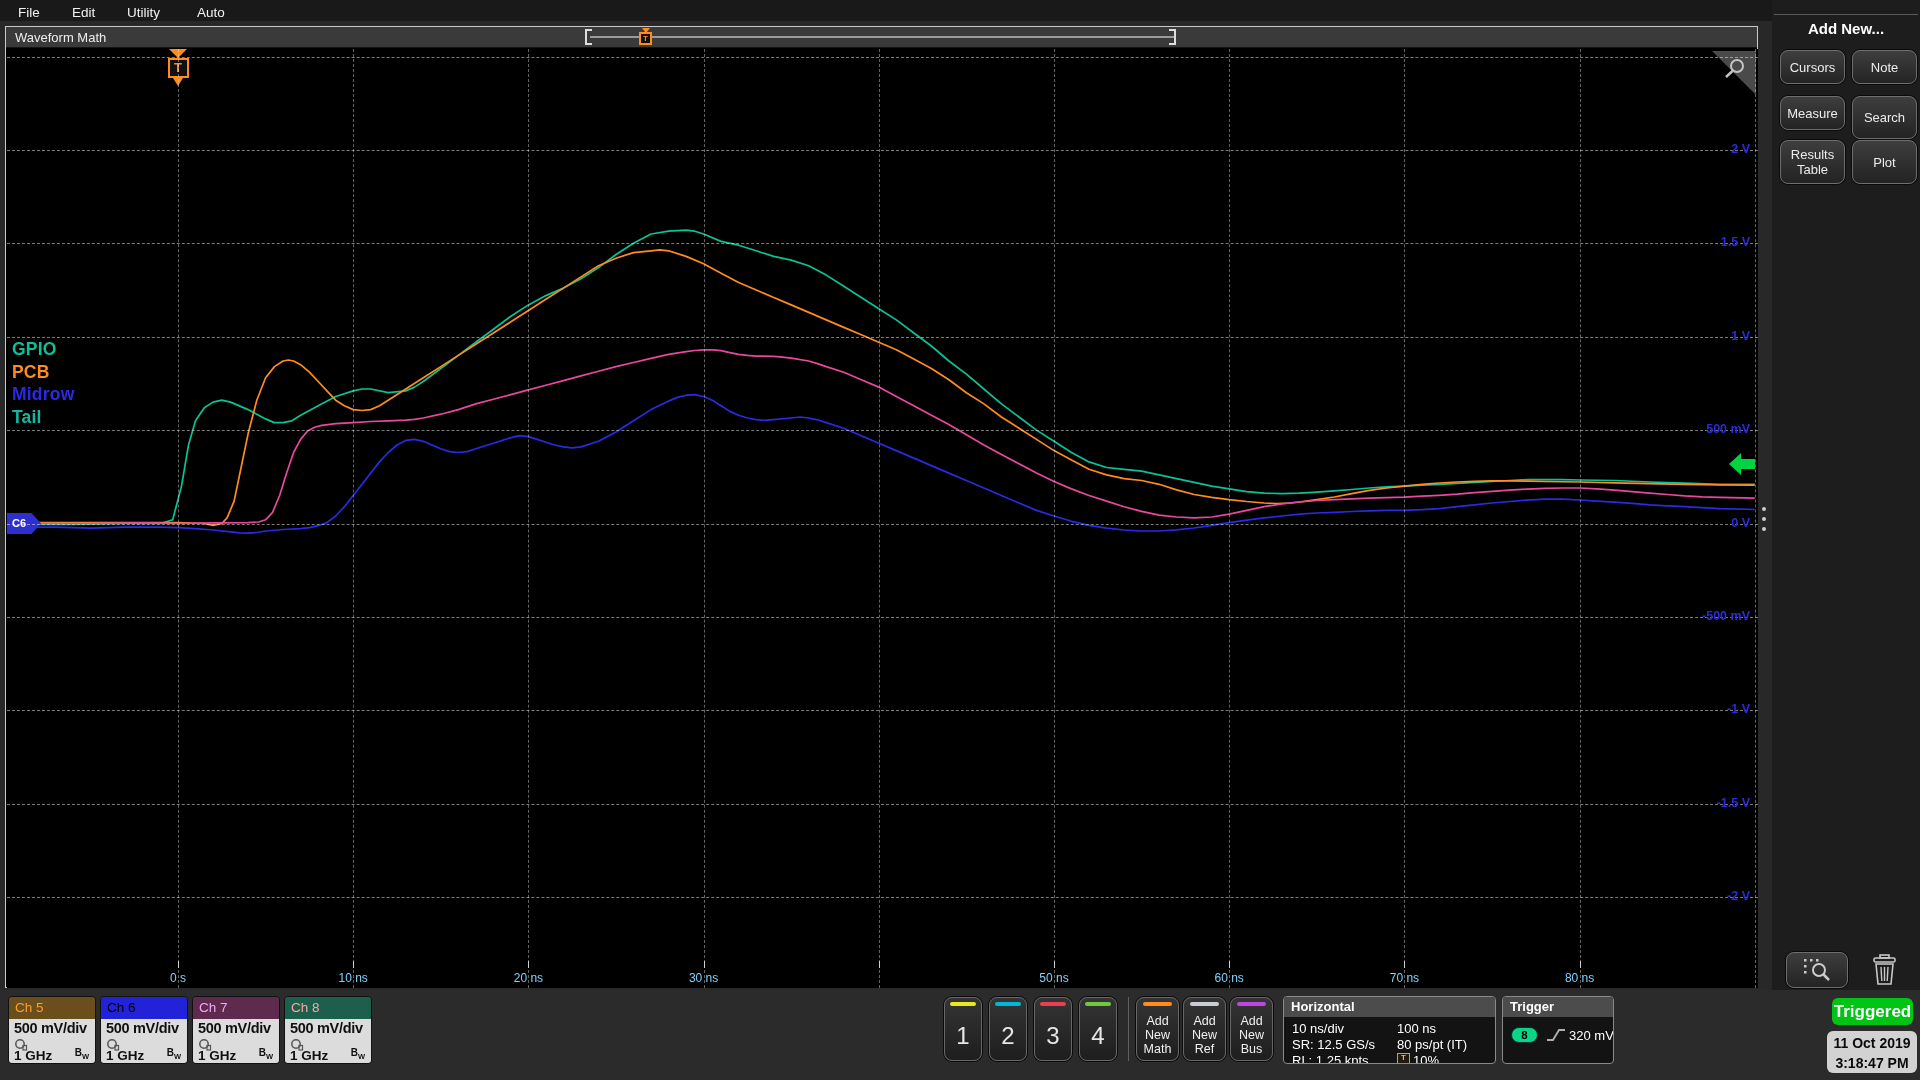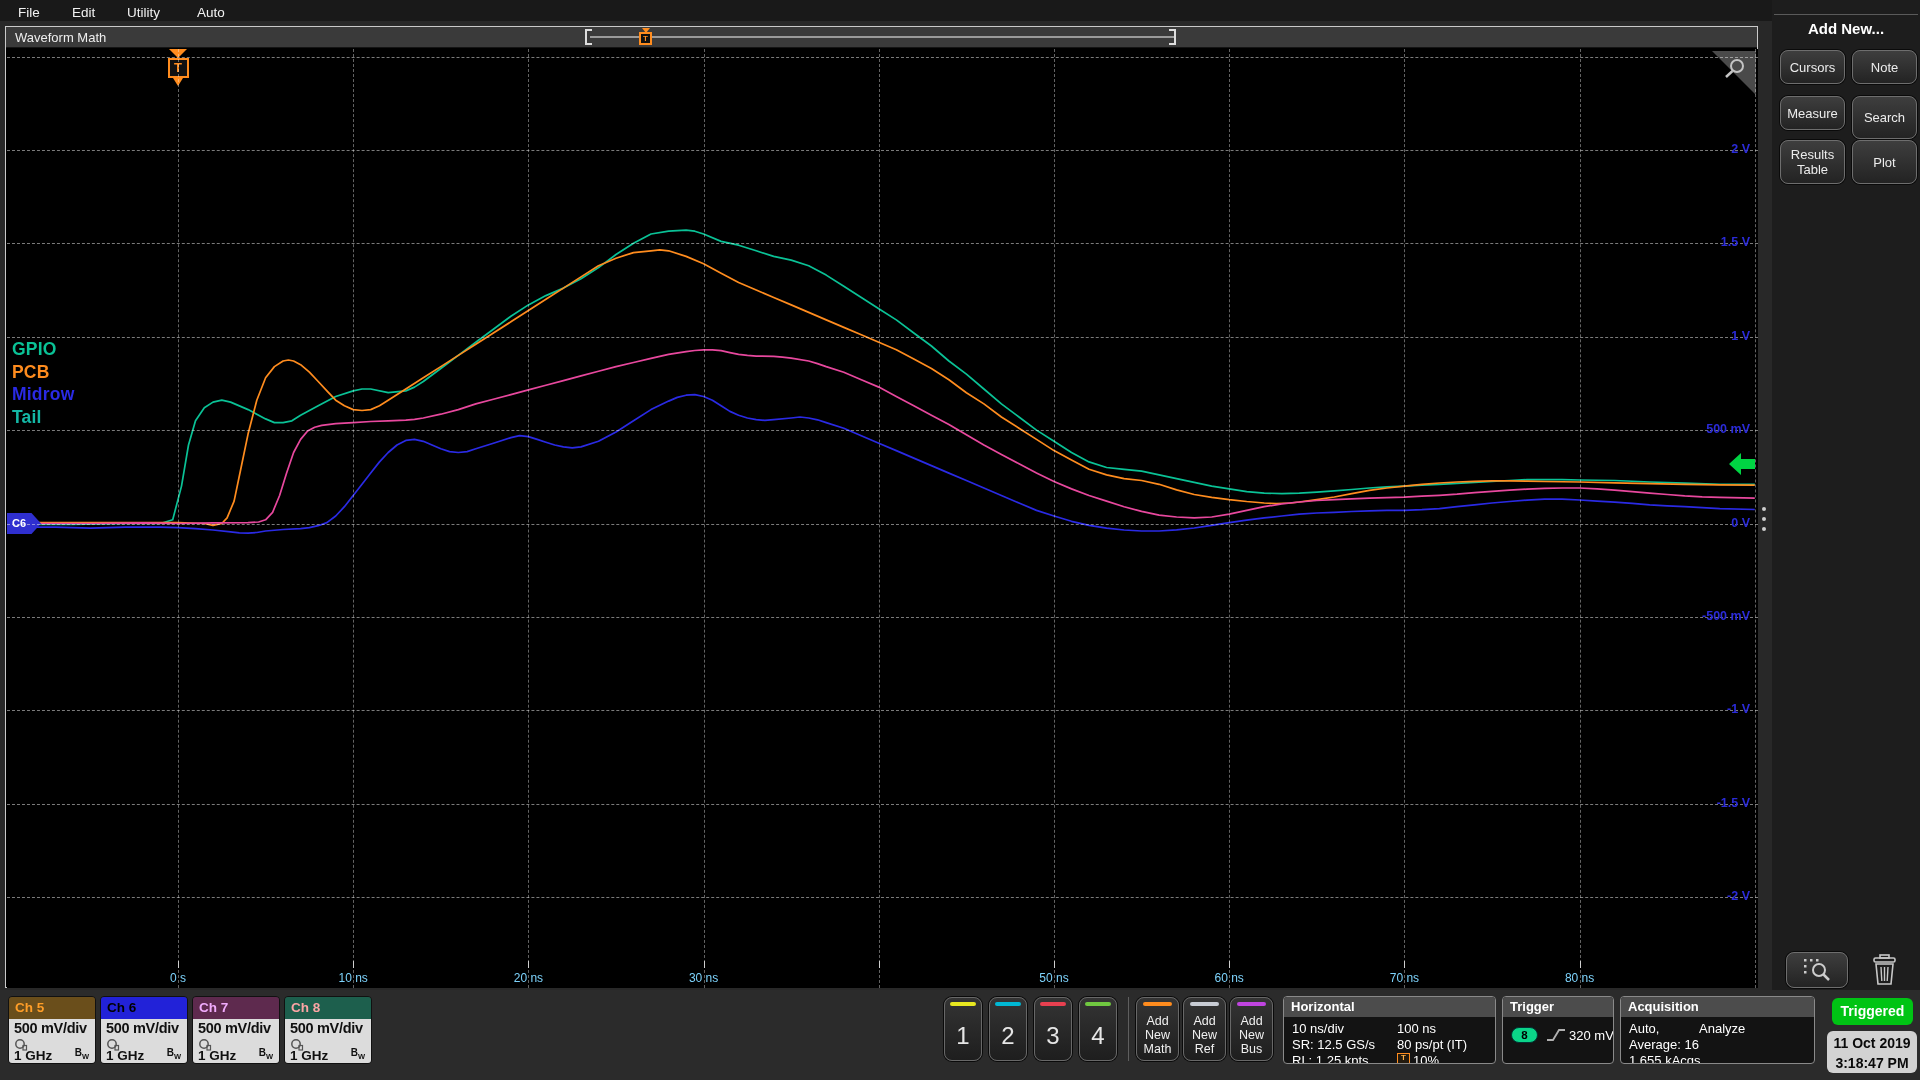--- a/index.html
+++ b/index.html
@@ -67,21 +67,21 @@
     background:linear-gradient(#3e3e3e,#232323); border:1px solid #6e6e6e; box-shadow:0 0 0 1px #0a0a0a;
     display:flex; align-items:center; justify-content:center; text-align:center; line-height:15px; cursor:pointer; }
   .tool-btn { position:absolute; border-radius:8px; background:linear-gradient(#3e3e3e,#232323);
     border:1px solid #6e6e6e; box-shadow:0 0 0 1px #0a0a0a; display:flex; align-items:center;
     justify-content:center; cursor:pointer; }
 
   
   #bottombar { position:absolute; left:0; top:990px; width:1920px; height:90px; background:#2b2b2b; }
   .chbadge { position:absolute; top:6px; width:88px; height:68px; border-radius:4px; overflow:hidden;
     border:1px solid #111; cursor:pointer; }
-  .chbadge .hd { height:22px; font-size:13.5px; font-weight:bold; padding:3px 12px 0 6px; }
+  .chbadge .hd { height:22px; font-size:13.5px; font-weight:normal; padding:3px 12px 0 6px; }
   .chbadge .bd { height:46px; background:#dcdcdc; color:#101010; padding:1px 4px 0 5px; position:relative; }
   .chbadge .scale { font-size:14.5px; font-weight:bold; letter-spacing:-.3px; }
   .chbadge .bwrow { position:absolute; left:5px; bottom:2px; font-size:13.5px; font-weight:bold; }
   .chbadge .bw { position:absolute; right:6px; bottom:4px; font-size:10px; font-weight:bold; }
   .chbadge .bw sub { font-size:7.5px; }
   .probe-ic { position:absolute; left:5px; top:18px; }
 
   .numbtn { position:absolute; top:7px; width:38px; height:64px; border-radius:8px;
     background:linear-gradient(#343434,#1e1e1e); border:1px solid #686868; box-shadow:0 0 0 1px #0a0a0a;
     cursor:pointer; }
@@ -100,21 +100,21 @@
   .infopanel .cell { position:absolute; color:#fff; font-size:13px; white-space:nowrap; }
 
   .minit { display:inline-block; width:13px; height:14px; position:relative; vertical-align:-2px; margin-right:3px; }
   .minit .box { position:absolute; left:0; top:0; width:13px; height:11px; border:1.5px solid #ff8c1e;
     background:#241a0d; color:#ffb145; font-size:8px; font-weight:bold; text-align:center; line-height:8px; }
 
   #trg-pill { position:absolute; width:27px; height:16px; border-radius:8px; background:#0bd488;
     border:1px solid #033; color:#000; font-size:11.5px; font-weight:bold; text-align:center; line-height:14px; }
 
   #triggered { position:absolute; left:1832px; top:8px; width:81px; height:27px; background:#00c414;
-    border-radius:6px; color:#fff; font-weight:bold; font-size:14px; text-align:center; line-height:27px; }
+    border-radius:6px; color:#fff; font-weight:bold; font-size:17px; text-align:center; line-height:27px; }
   #datetime { position:absolute; left:1827px; top:41px; width:90px; height:42px; background:#d2d2d2;
     border-radius:6px; color:#0a0a0a; font-weight:bold; font-size:14px; text-align:center; line-height:20px;
     padding-top:2px; }
 </style>
 </head>
 <body>
 
 <div id="menubar">
     <div class="menu-item" style="left: 18px;">File</div>
     <div class="menu-item" style="left: 72px;">Edit</div>
@@ -273,27 +273,20 @@
 
   <div class="infopanel" style="left:1502px; width:112px">
     <div class="hd">Trigger</div>
     <div id="trg-pill" style="left: 8px; top: 30px; background: rgb(11, 212, 136);">8</div>
     <svg class="abs" style="left:43px; top:30px" width="20" height="16">
       <polyline points="1,13 7,13 13,3 19,3" fill="none" stroke="#b0b0b0" stroke-width="1.8"></polyline>
     </svg>
     <div class="cell" style="left:66px; top:31px">320 mV</div>
   </div>
 
-  <div class="infopanel" style="left:1620px; width:195px">
-    <div class="hd">Acquisition</div>
-    <div class="cell" style="left:8px;  top:24px">Auto,</div>
-    <div class="cell" style="left:78px; top:24px">Analyze</div>
-    <div class="cell" style="left:8px;  top:40px">Average: 16</div>
-    <div class="cell" style="left:8px;  top:56px">1.655 kAcqs</div>
-  </div>
 
   <div id="triggered">Triggered</div>
   <div id="datetime">
     <div>11 Oct 2019</div>
     <div>3:18:47 PM</div>
   </div>
 <div class="chbadge" style="left: 8px;">
       <div class="hd" style="background: rgb(106, 78, 27); color: rgb(255, 158, 40);">Ch 5</div>
       <div class="bd">
         <div class="scale">500 mV/div</div>

